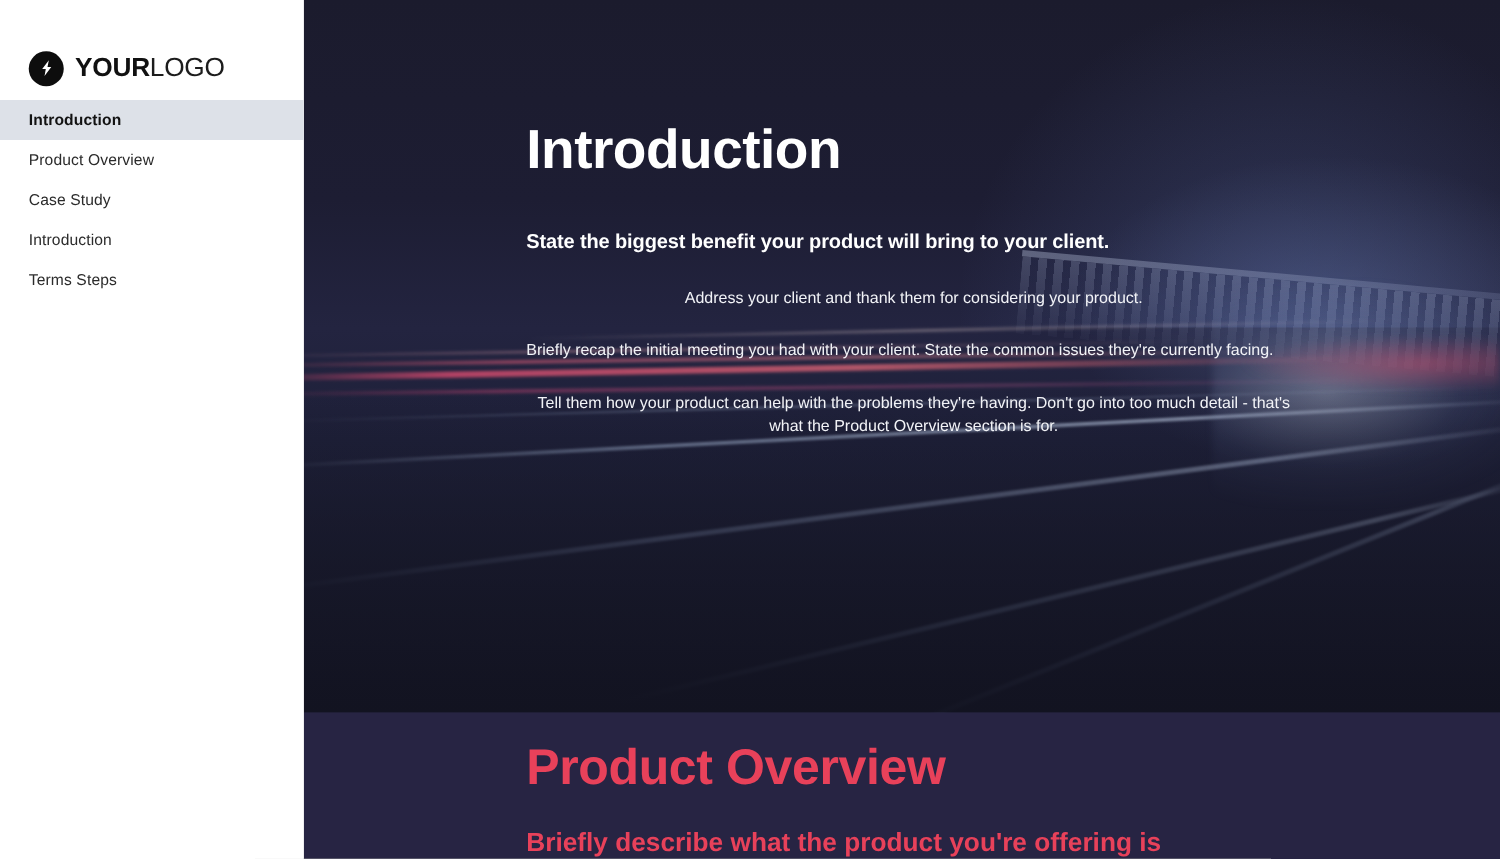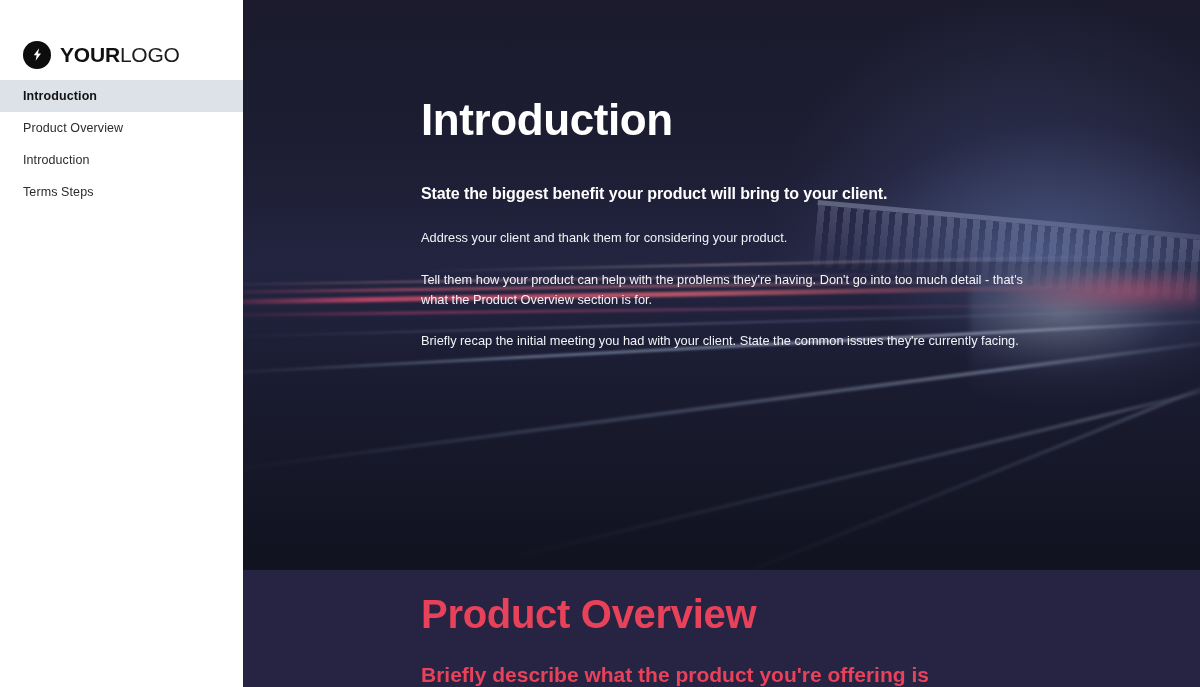--- a/index.html
+++ b/index.html
@@ -131,21 +131,21 @@
   .hero-title {
     font-size:44px; font-weight:bold; color:#ffffff;
     letter-spacing:-0.4px; margin-top:97px; line-height:1.05;
   }
   .hero-sub {
     font-size:16px; font-weight:bold; color:#ffffff;
     line-height:1.42; margin-top:40px; letter-spacing:-0.1px;
   }
   .hero-p {
     font-size:12.8px; color:#f2f3f7; line-height:1.55;
-    margin-top:22px; font-weight:500;
+    margin-top:22px; font-weight:500;text-align:center;
   }
   .hero-p.justify { text-align:justify; }
 
   
   .section2 {
     position:absolute; left:0; top:570px; width:957px; height:117px;
     background:#272443; overflow:hidden;
   }
   .s2-copy { position:absolute; left:178px; top:0; width:640px; }
   .s2-title {
@@ -174,20 +174,23 @@
     </div>
 
     <nav class="nav">
       <div class="nav-item active">
         <span>Introduction</span>
       </div>
       <div class="nav-item">
         <span>Product Overview</span>
       </div>
       <div class="nav-item">
+        <span>Case Study</span>
+      </div>
+      <div class="nav-item">
         <span>Introduction</span>
       </div>
       <div class="nav-item">
         <span>Terms Steps</span>
       </div>
     </nav>
   </aside>
 
   <main class="main">
 
@@ -210,22 +213,22 @@
       <div class="lane l4"></div>
 
       <div class="vanish"></div>
       <div class="vanish-red"></div>
       <div class="road-dark"></div>
 
       <div class="hero-copy">
         <h1 class="hero-title">Introduction</h1>
         <h2 class="hero-sub">State the biggest benefit your product will bring to your client.</h2>
         <p class="hero-p">Address your client and thank them for considering your product.</p>
+        <p class="hero-p justify">Briefly recap the initial meeting you had with your client. State the common issues they're currently facing.</p>
         <p class="hero-p">Tell them how your product can help with the problems they're having. Don't go into too much detail - that's what the Product Overview section is for.</p>
-        <p class="hero-p justify">Briefly recap the initial meeting you had with your client. State the common issues they're currently facing.</p>
       </div>
     </section>
 
     <section class="section2">
       <div class="s2-copy">
         <h1 class="s2-title">Product Overview</h1>
         <h2 class="s2-sub">Briefly describe what the product you're offering is</h2>
       </div>
     </section>
 

